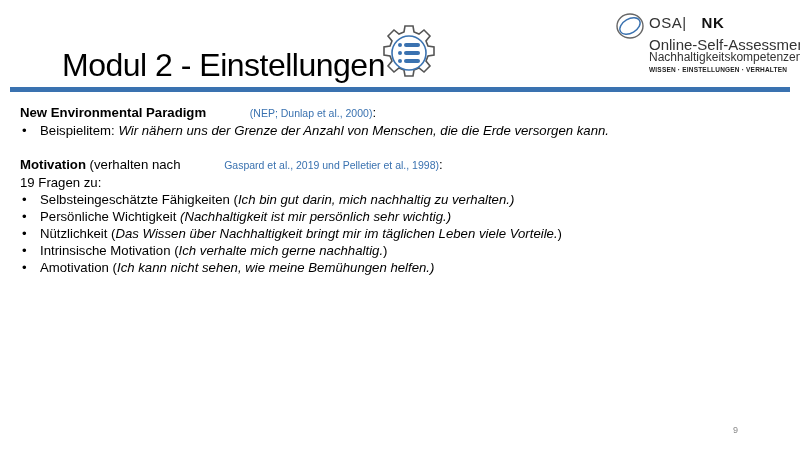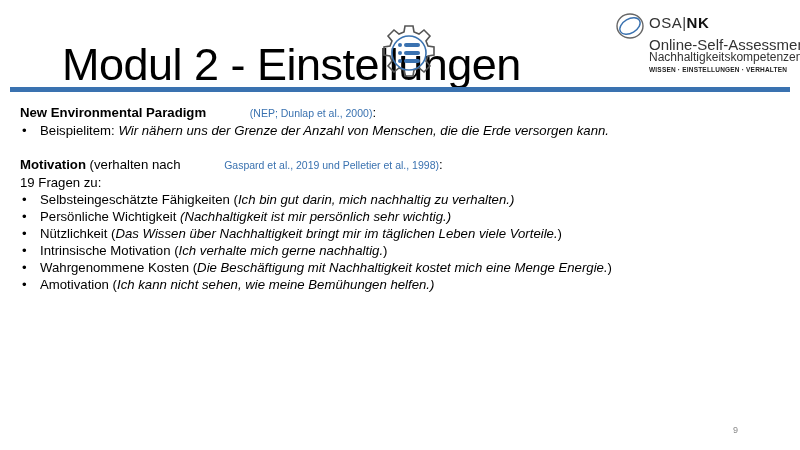--- a/index.html
+++ b/index.html
@@ -1,29 +1,29 @@
 <!DOCTYPE html>
 <html><head>
   <meta charset="utf-8">
   <style>
     html, body { margin: 0; padding: 0; }
     body {
       width: 800px; height: 450px; overflow: hidden; background: #ffffff;
       position: relative; font-family: "Liberation Sans", sans-serif; color: #000;
     }
     .title {
-      position: absolute; left: 62px; top: 45px; font-size: 45px; letter-spacing: -0.5px;
+      position: absolute; left: 62px; top: 45px; font-size: 32px; letter-spacing: -0.5px;
       font-family: "Liberation Sans", sans-serif; line-height: 40px; white-space: nowrap;
     }
     .gear { position: absolute; left: 379px; top: 23px; width: 60px; height: 60px; }
     .rule { position: absolute; left: 10px; top: 87px; width: 780px; height: 5px; background: #3a72b0; }
     .logo { position: absolute; left: 615px; top: 12px; width: 180px; }
     .logo-ring { position: absolute; left: 0; top: 0; width: 30px; height: 28px; }
     .logo-brand { position: absolute; left: 34px; top: 2px; font-size: 15px; color: #333; letter-spacing: 0.5px; }
-    .logo-brand b { font-weight: bold; color: #111; }
+    .logo-brand b { font-weight: bold; color: #111; margin-left: 15px; }
     .logo-l1 { position: absolute; left: 34px; top: 24px; font-size: 15px; color: #333; white-space: nowrap; }
     .logo-l2 { position: absolute; left: 34px; top: 38px; font-size: 12px; color: #333; white-space: nowrap; }
     .logo-l3 { position: absolute; left: 34px; top: 54px; font-size: 6.5px; font-weight: bold; color: #222; white-space: nowrap; letter-spacing: 0.2px; }
     .content { position: absolute; left: 20px; top: 104px; width: 770px; font-size: 13.2px; line-height: 17px; }
     .heading b { font-weight: bold; }
     .cite { color: #3a72b0; font-size: 10.5px; padding-left: 40px; }
     ul { margin: 0; padding: 0; list-style: none; }
     li { position: relative; padding-left: 20px; }
     li::before { content: "\2022"; position: absolute; left: 2px; top: 0; }
     .gap { height: 17px; }
@@ -73,18 +73,17 @@
   <div class="gap"></div>
   <div class="heading">
     <b>Motivation</b><span> (verhalten nach </span><span class="cite">Gaspard et al., 2019 und Pelletier et al., 1998)</span><span>:</span>
   </div>
   <div>19 Fragen zu:</div>
   <ul>
     <li><span>Selbsteingeschätzte Fähigkeiten (</span><i>Ich bin gut darin, mich nachhaltig zu verhalten.)</i><span></span></li>
     <li><span>Persönliche Wichtigkeit </span><i>(Nachhaltigkeit ist mir persönlich sehr wichtig.)</i><span></span></li>
     <li><span>Nützlichkeit (</span><i>Das Wissen über Nachhaltigkeit bringt mir im täglichen Leben viele Vorteile.</i><span>)</span></li>
     <li><span>Intrinsische Motivation (</span><i>Ich verhalte mich gerne nachhaltig.</i><span>)</span></li>
-    <li><span>Wahrgenommene Kosten (</span><i>Die Beschäftigung mit Nachhaltigkeit kostet mich eine Menge Energie.</i><span>)</span></li>
     <li><span>Amotivation (</span><i>Ich kann nicht sehen, wie meine Bemühungen helfen.)</i><span></span></li>
   </ul>
 </div>
 
 <div class="pagenum">9</div>
 
 </body></html>

